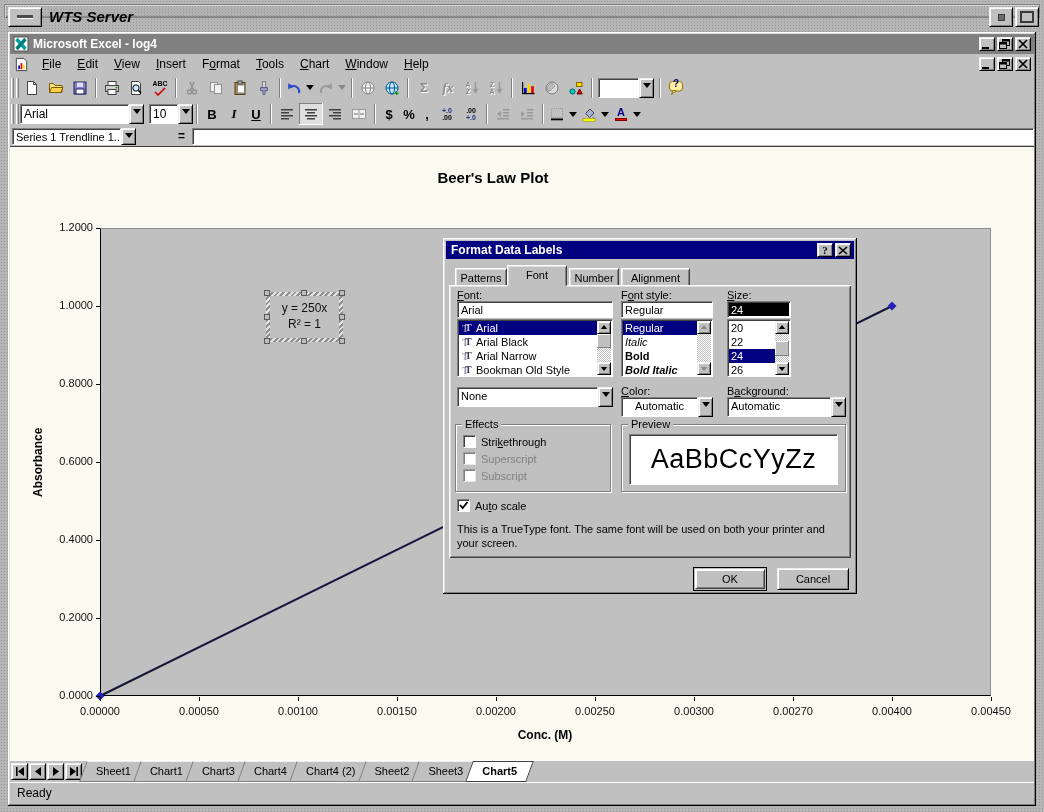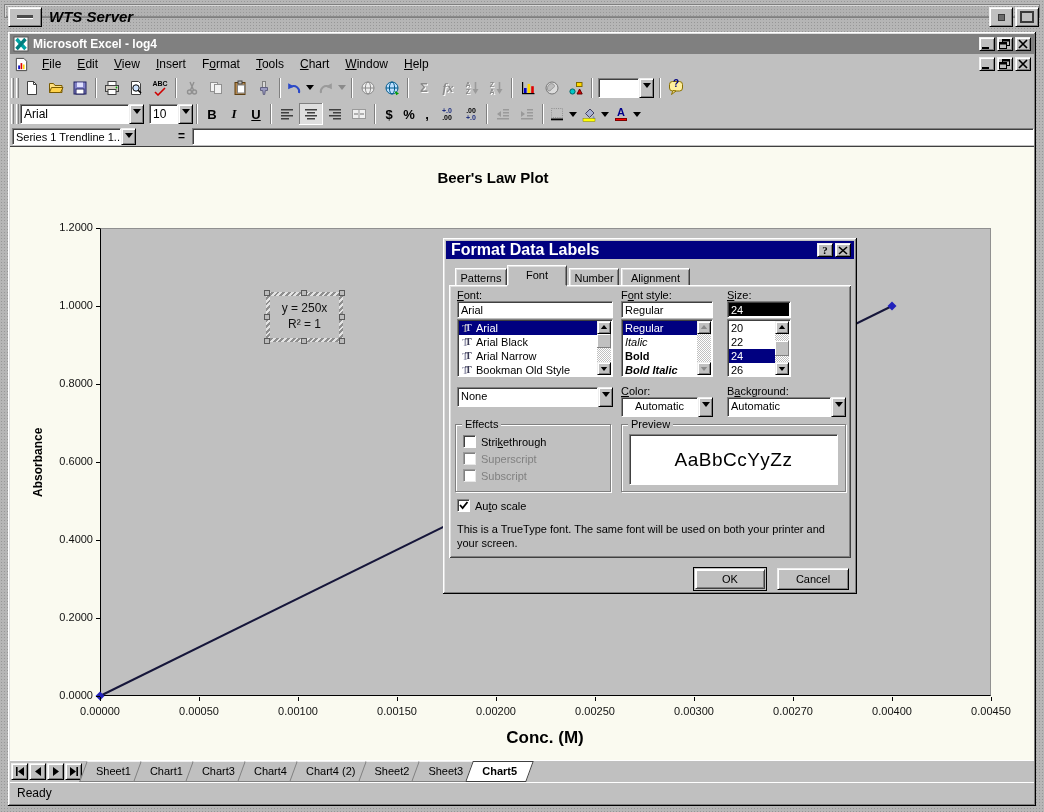--- a/index.html
+++ b/index.html
@@ -60,21 +60,21 @@
   .ytl{width:58px;text-align:right;font-size:11px;color:#111;}
   .xtl{width:66px;text-align:center;font-size:11px;color:#111;}
   .tickmark{background:#000;}
   #seltext{font-size:12px;text-align:center;line-height:16px;color:#111;}
   #selbox{border:4px solid transparent;
           border-image:repeating-linear-gradient(-45deg,#8f8f8f 0 2px,#e3e3e3 2px 4px) 4 / 4px;}
   .hndl{width:6px;height:6px;background:#bdbdbd;border:1px solid #5a5a5a;position:absolute;}
   
   #dlg{left:443px;top:238px;width:414px;height:356px;z-index:30;}
   #dlg-title{left:3px;top:3px;width:408px;height:18px;background:#000080;display:flex;align-items:center;}
-  #dlg-title .t{color:#fff;font-weight:bold;font-size:16px;margin-left:5px;flex:1;}
+  #dlg-title .t{color:#fff;font-weight:bold;font-size:12px;margin-left:5px;flex:1;}
   .tab{position:absolute;background:#c0c0c0;font-size:11px;text-align:center;
        border:1px solid;border-color:#fff #404040 #c0c0c0 #fff;
        box-shadow:inset 1px 1px 0 #dfdfdf,inset -1px 0 0 #808080;
        padding-top:3px;}
   #panel{left:6px;top:47px;width:402px;height:273px;background:#c0c0c0;
          box-shadow:inset 1px 1px 0 #fff,inset -1px -1px 0 #404040,inset 2px 2px 0 #dfdfdf,inset -2px -2px 0 #808080;}
   .dlbl{font-size:11px;}
   .lrow{height:14px;display:flex;align-items:center;font-size:11px;padding-left:2px;white-space:nowrap;overflow:hidden;}
   .lrow.sel{background:#000080;color:#fff;}
   .tt{position:relative;width:13px;height:11px;flex:none;margin-right:2px;}
@@ -546,21 +546,21 @@
       <div class="abs xtl" style="left:57px;top:558px">0.00000</div>
       <div class="abs xtl" style="left:156px;top:558px">0.00050</div>
       <div class="abs xtl" style="left:255px;top:558px">0.00100</div>
       <div class="abs xtl" style="left:354px;top:558px">0.00150</div>
       <div class="abs xtl" style="left:453px;top:558px">0.00200</div>
       <div class="abs xtl" style="left:552px;top:558px">0.00250</div>
       <div class="abs xtl" style="left:651px;top:558px">0.00300</div>
       <div class="abs xtl" style="left:750px;top:558px">0.00270</div>
       <div class="abs xtl" style="left:849px;top:558px">0.00400</div>
       <div class="abs xtl" style="left:948px;top:558px">0.00450</div>
-      <div class="abs" style="left:470px;top:581px;width:130px;text-align:center;font-weight:bold;font-size:17px">Conc. (M)</div>
+      <div class="abs" style="left:470px;top:581px;width:130px;text-align:center;font-weight:bold;font-size:12px">Conc. (M)</div>
 
       <div class="abs" id="selbox" style="left:256px;top:145px;width:77px;height:50px">
         <div id="seltext" style="padding-top:4px">
           <div>y = 250x</div>
           <div>R² = 1</div>
         </div>
         <span class="hndl" style="left:-6px;top:-6px"></span>
         <span class="hndl" style="left:31px;top:-6px"></span>
         <span class="hndl" style="right:-6px;top:-6px"></span>
         <span class="hndl" style="left:-6px;top:18px"></span>
@@ -758,21 +758,21 @@
       <span class="dis-l">Superscript</span>
     </span>
     <span class="cbrow" style="left:20px;top:231px">
       <span class="cb" style="border-color:#9a9a9a #e8e8e8 #e8e8e8 #9a9a9a;box-shadow:inset 1px 1px 0 #808080"></span>
       <span class="dis-l">Subscript</span>
     </span>
 
     <div class="abs groupbox" style="left:178px;top:186px;width:225px;height:68px">
       <span class="glegend">Preview</span>
       <div class="abs field" style="left:7px;top:9px;width:209px;height:51px;display:flex;align-items:center;justify-content:center">
-        <span style="font-size:19px;letter-spacing:0.5px">AaBbCcYyZz</span>
+        <span style="font-size:27px;letter-spacing:0.5px">AaBbCcYyZz</span>
       </div>
     </div>
 
     <span class="cbrow" style="left:14px;top:261px">
       <span class="cb">
         <svg width="11" height="11" style="position:absolute;left:0;top:0">
           <path d="M2 5 l2.6 3 L9.5 2" fill="none" stroke="#000" stroke-width="1.8"></path>
           </svg>
       </span>
       <span>Au<span class="mn">t</span>o scale</span>

